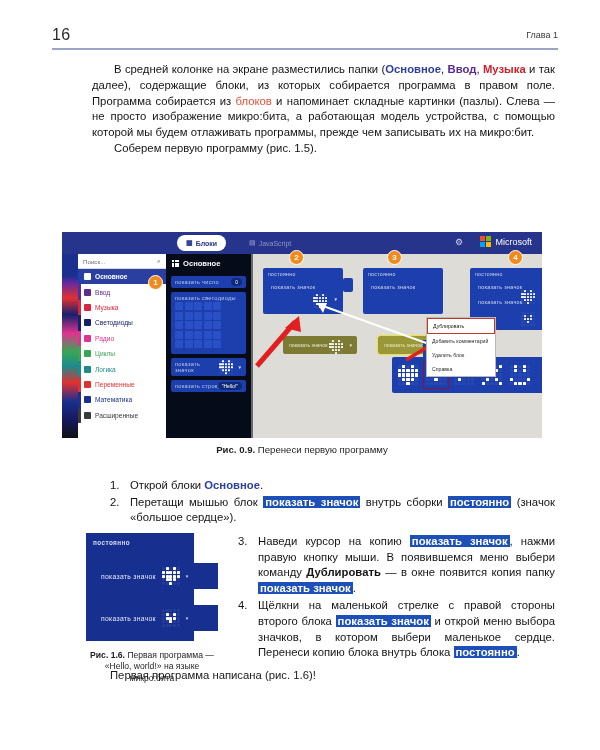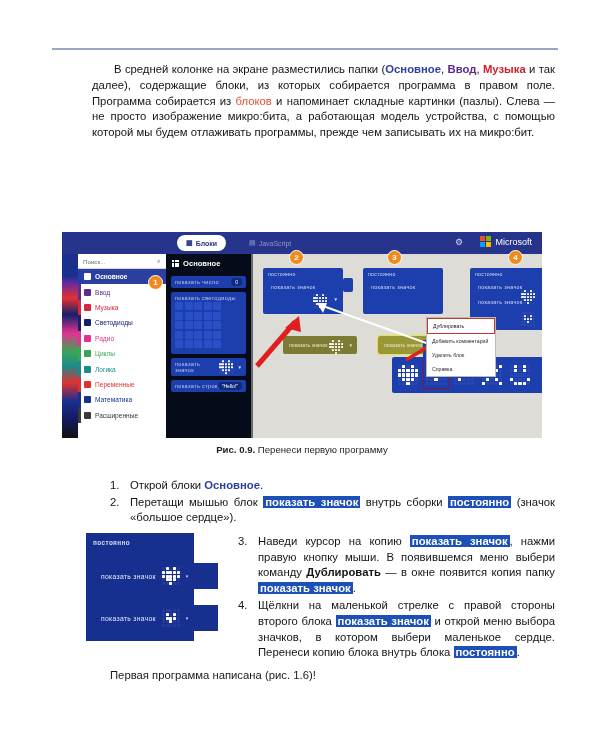--- a/index.html
+++ b/index.html
@@ -243,26 +243,31 @@
   .tail{
     position:absolute;left:110px;top:668px;right:45px;
     font-size:11.3px;line-height:15.6px;
   }
 </style>
 </head>
 <body>
 
 <div class="page">
 
+  <div class="runhead">
+    <div class="folio">16</div>
+    <div class="chapter">Глава 1</div>
+  </div>
   <div class="rule"></div>
 
   <div class="body-col">
     <p class="txt"><span>В средней колонке на экране разместились папки (</span><b class="blue">Основное</b><span>, </span><b class="purple">Ввод</b><span>, </span><b class="red">Музыка</b><span> и так далее), содержащие блоки, из которых собирается программа в правом поле. Программа собирается из </span><span class="orange">блоков</span><span> и напоминает складные картинки (пазлы). Слева — не просто изображение микро:бита, а работающая модель устройства, с помощью которой мы будем отлаживать программы, прежде чем записывать их на микро:бит.</span></p>
 
 
+    <p class="txt">Соберем первую программу (рис. 1.5).</p>
   </div>
 
   <div class="fig15">
 
     <div class="mk-toolbar">
       <div class="mk-tab active">
         <span class="tab-glyph">▦</span>
         <span>Блоки</span>
       </div>
       <div class="mk-tab idle">
@@ -850,16 +855,21 @@
           <i style="background: rgba(255, 255, 255, 0.06);"></i>
           <i style="background: rgba(255, 255, 255, 0.06);"></i>
           <i style="background: rgba(255, 255, 255, 0.06);"></i>
           <i style="background: rgba(255, 255, 255, 0.06);"></i>
           <i style="background: rgba(255, 255, 255, 0.06);"></i>
         </span>
       <span class="caret" style="position:relative;color:#cfd8f5;">▾</span>
     </div>
   </div>
 
+  <div class="cap16">
+    <b>Рис. 1.6.</b><span> Первая программа —</span><br>
+    <span>«Hello, world!» на языке</span><br>
+    <span>микро:бита</span>
+  </div>
 
   <div class="tail">Первая программа написана (рис. 1.6)!</div>
 
 </div>
 
 </body></html>

